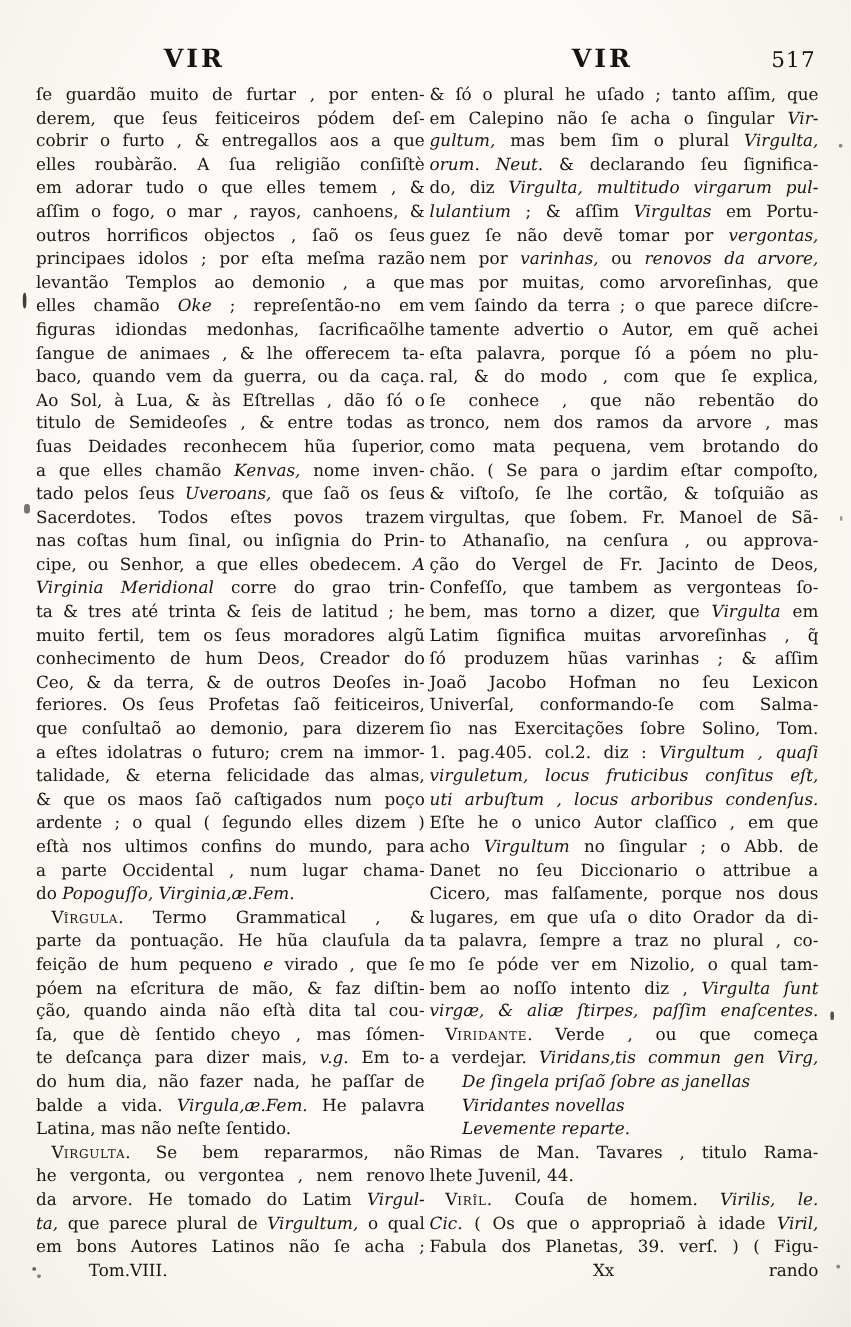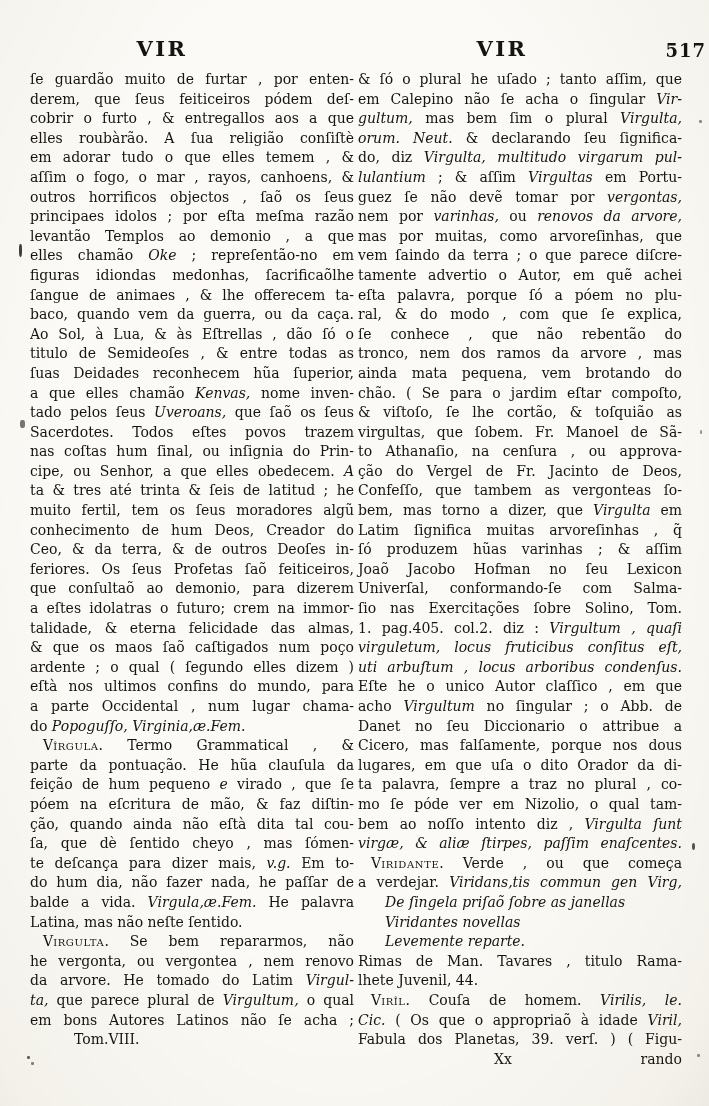--- a/index.html
+++ b/index.html
@@ -24,24 +24,24 @@
     font-weight: bold;
     font-size: 21px;
     letter-spacing: 2.5px;
     color: #17130e;
   }
   .rh-left  { left: 162px; }
   .rh-right { left: 502px; }
   .pageno {
     position: absolute;
     top: 40px;
-    left: 664px;
+    left: 638px;
     width: 42px;
     text-align: right;
-    font-weight: bold;
+    font-weight: normal;
     font-size: 18px;
     letter-spacing: 1px;
     color: #17130e;
   }
   .col {
     position: absolute;
     top: 70px;
     width: 324px;
     color: #18140f;
   }
@@ -96,20 +96,21 @@
       <div class="line">ſangue de animaes , &amp; lhe offerecem ta-</div>
       <div class="line">baco, quando vem da guerra, ou da caça.</div>
       <div class="line">Ao Sol, à Lua, &amp; às Eſtrellas , dão ſó o</div>
       <div class="line">titulo de Semideoſes , &amp; entre todas as</div>
       <div class="line">ſuas Deidades reconhecem hũa ſuperior,</div>
       <div class="line">a que elles chamão <i>Kenvas,</i> nome inven-</div>
       <div class="line">tado pelos ſeus <i>Uveroans,</i> que ſaõ os ſeus</div>
       <div class="line">Sacerdotes. Todos eſtes povos trazem</div>
       <div class="line">nas coſtas hum ſinal, ou inſignia do Prin-</div>
       <div class="line">cipe, ou Senhor, a que elles obedecem. <i>A</i></div>
+      <div class="line"><i>Virginia Meridional</i> corre do grao trin-</div>
       <div class="line">ta &amp; tres até trinta &amp; ſeis de latitud ; he</div>
       <div class="line">muito fertil, tem os ſeus moradores algũ</div>
       <div class="line">conhecimento de hum Deos, Creador do</div>
       <div class="line">Ceo, &amp; da terra, &amp; de outros Deoſes in-</div>
       <div class="line">feriores. Os ſeus Profetas ſaõ feiticeiros,</div>
       <div class="line">que conſultaõ ao demonio, para dizerem</div>
       <div class="line">a eſtes idolatras o futuro; crem na immor-</div>
       <div class="line">talidade, &amp; eterna felicidade das almas,</div>
       <div class="line">&amp; que os maos ſaõ caſtigados num poço</div>
       <div class="line">ardente ; o qual ( ſegundo elles dizem )</div>
@@ -143,21 +144,21 @@
       <div class="line"><i>lulantium</i> ; &amp; aſſim <i>Virgultas</i> em Portu-</div>
       <div class="line">guez ſe não devẽ tomar por <i>vergontas,</i></div>
       <div class="line">nem por <i>varinhas,</i> ou <i>renovos da arvore,</i></div>
       <div class="line">mas por muitas, como arvoreſinhas, que</div>
       <div class="line">vem ſaindo da terra ; o que parece diſcre-</div>
       <div class="line">tamente advertio o Autor, em quẽ achei</div>
       <div class="line">eſta palavra, porque ſó a póem no plu-</div>
       <div class="line">ral, &amp; do modo , com que ſe explica,</div>
       <div class="line">ſe conhece , que não rebentão do</div>
       <div class="line">tronco, nem dos ramos da arvore , mas</div>
-      <div class="line">ainda mata pequena, vem brotando do</div>
+      <div class="line">como mata pequena, vem brotando do</div>
       <div class="line">chão. ( Se para o jardim eſtar compoſto,</div>
       <div class="line">&amp; viſtoſo, ſe lhe cortão, &amp; toſquião as</div>
       <div class="line">virgultas, que ſobem. Fr. Manoel de Sã-</div>
       <div class="line">to Athanaſio, na cenſura , ou approva-</div>
       <div class="line">ção do Vergel de Fr. Jacinto de Deos,</div>
       <div class="line">Confeſſo, que tambem as vergonteas ſo-</div>
       <div class="line">bem, mas torno a dizer, que <i>Virgulta</i> em</div>
       <div class="line">Latim ſignifica muitas arvoreſinhas , q̃</div>
       <div class="line">ſó produzem hũas varinhas ; &amp; aſſim</div>
       <div class="line">Joaõ Jacobo Hofman no ſeu Lexicon</div>

